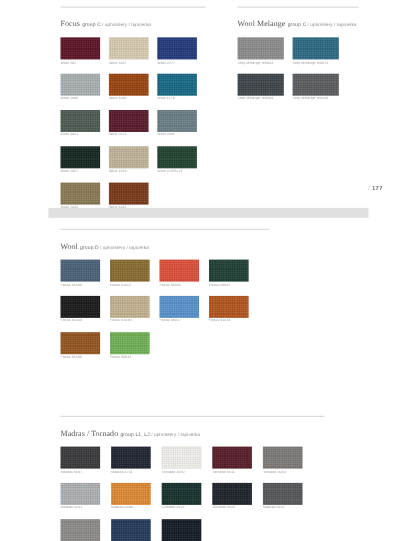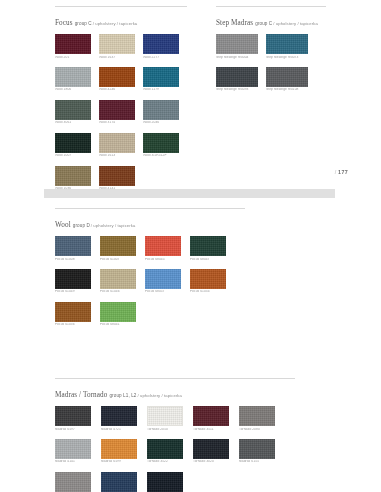--- a/index.html
+++ b/index.html
@@ -184,21 +184,21 @@
         <div class="cell" style="width: 36px;">
           <div class="chip" style="height: 20px; background: rgb(123, 59, 26);"></div>
           <div class="chip-label">Wool 4141</div>
         </div>
       </div>
   </div>
 
   <div class="section" id="sec-step" style="left:216px; top:6px; width:110px;">
     <div class="rule"></div>
     <div class="sec-head">
-      <span class="sec-title">Step Madras</span><span class="sec-group">group C</span><span class="sec-sub">/ upholstery / tapicerka</span>
+      <span class="sec-title">Wool Melange</span><span class="sec-group">group C</span><span class="sec-sub">/ upholstery / tapicerka</span>
     </div>
     <div class="grid" style="gap: 8px; width: 92px;">
         <div class="cell" style="width: 42px;">
           <div class="chip" style="height: 20px; background: rgb(141, 141, 142);"></div>
           <div class="chip-label">Step Melange re0004</div>
         </div>
         <div class="cell" style="width: 42px;">
           <div class="chip" style="height: 20px; background: rgb(44, 106, 131);"></div>
           <div class="chip-label">Step Melange re0073</div>
         </div>

